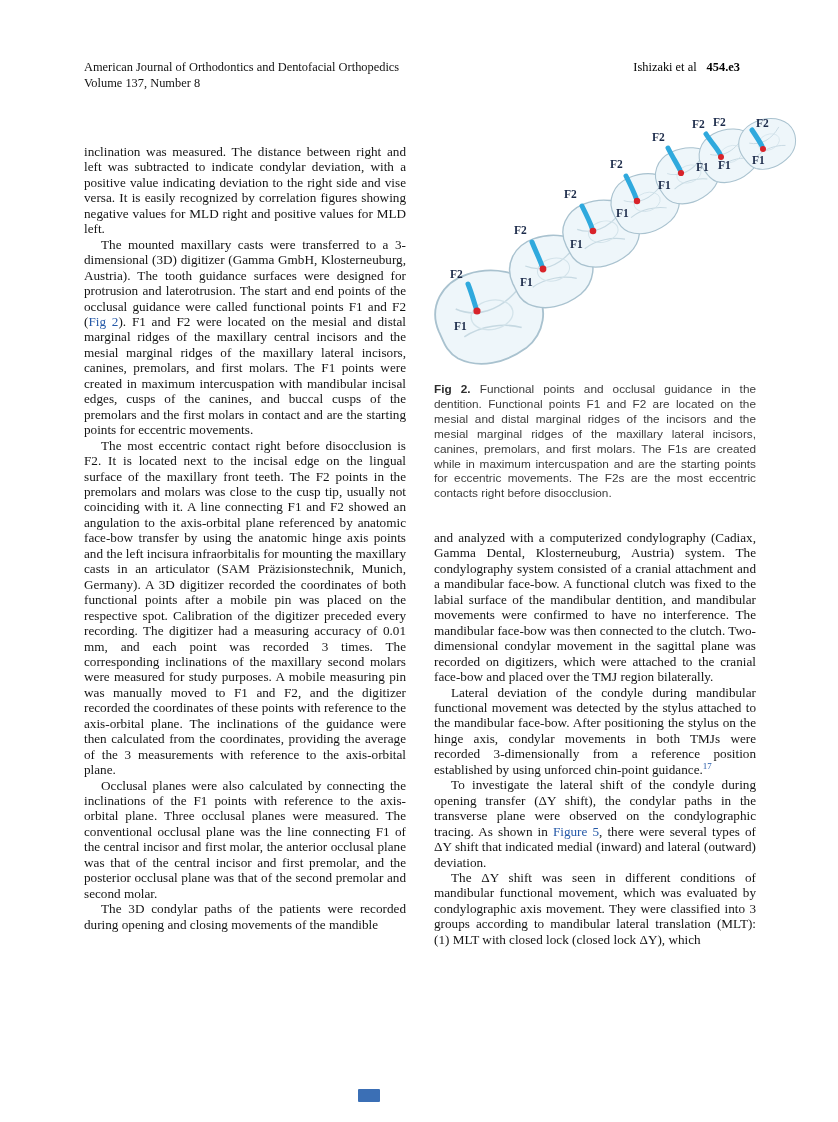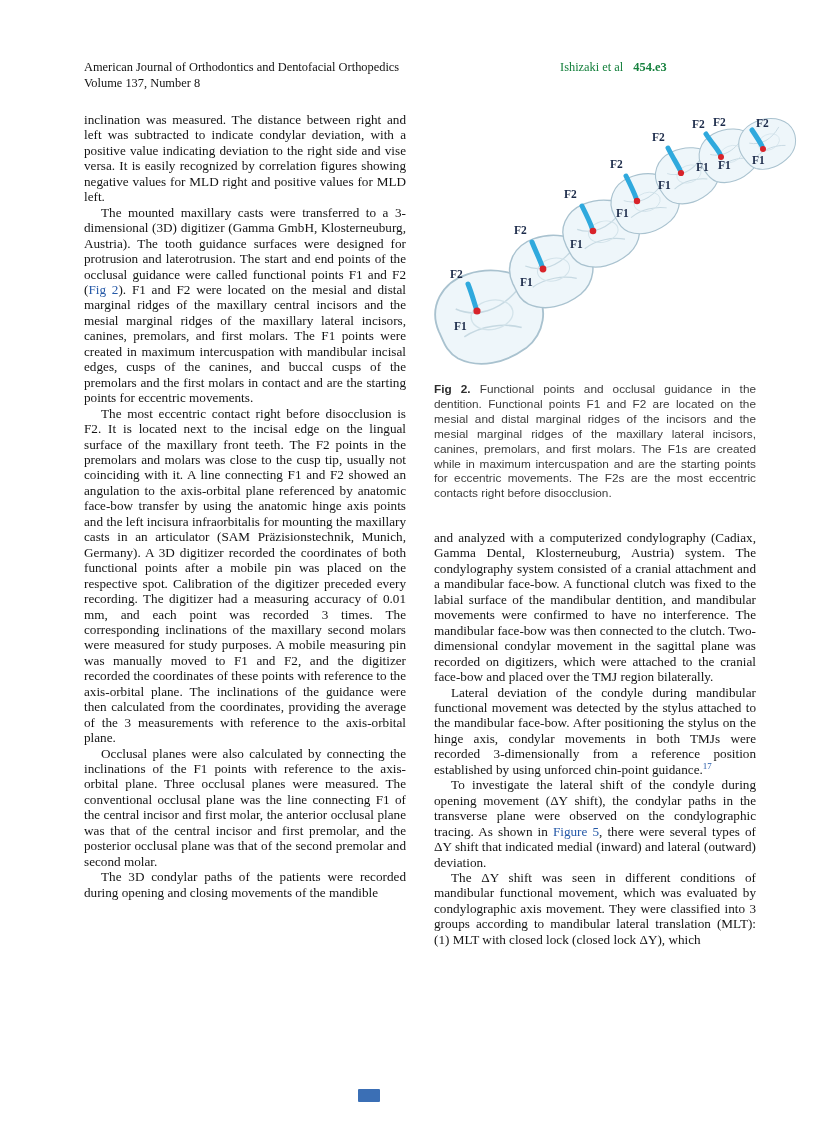--- a/index.html
+++ b/index.html
@@ -2,25 +2,25 @@
 <html lang="en"><head>
 <meta charset="utf-8">
 <style>
   * { margin:0; padding:0; box-sizing:border-box; }
   html,body { background:#ffffff; }
   .page {
     position:relative; width:838px; height:1122px; background:#ffffff;
     font-family:"Liberation Serif", serif; color:#141414; overflow:hidden;
   }
   .header-left { position:absolute; left:84px; top:60px; width:430px; font-size:12.4px; line-height:15.6px; color:#111; }
-  .header-right { position:absolute; left:560px; top:60px; width:196px; font-size:12.4px; color:#15803d; white-space:nowrap; }
+  .header-right { position:absolute; left:544px; top:60px; width:196px; font-size:12.4px; text-align:right; color:#000000; white-space:nowrap; }
   .header-right .pageno { font-weight:bold; margin-left:10px; }
 
   .col { width:322px; }
-  .col-left  { position:absolute; left:84px;  top:112px; }
+  .col-left  { position:absolute; left:84px;  top:144px; }
   .col-right { position:absolute; left:434px; top:530px; }
   .col p { font-size:13.2px; line-height:15.45px; text-align:justify; hyphens:auto; }
   .col p.indent { text-indent:17px; }
   a.fig-link { color:#2458a7; text-decoration:none; }
   sup.ref-link { color:#2458a7; font-size:9px; line-height:0; }
 
   .figure-area { position:absolute; left:434px; top:114px; width:370px; height:262px; }
   .caption { position:absolute; left:434px; top:382px; width:322px;
     font-family:"Liberation Sans", sans-serif; font-size:11.8px; line-height:14.9px;
     color:#3c3c3c; text-align:justify; }
@@ -130,19 +130,19 @@
         <text class="fig-label-text" x="318" y="50">F1</text>
       </g>
     </svg>
   </div>
 
   <div class="caption"><span class="cap-label">Fig 2.</span><span> Functional points and occlusal guidance in the dentition. Functional points F1 and F2 are located on the mesial and distal marginal ridges of the incisors and the mesial marginal ridges of the maxillary lateral incisors, canines, premolars, and first molars. The F1s are created while in maximum intercuspation and are the starting points for eccentric movements. The F2s are the most eccentric contacts right before disocclusion.</span></div>
 
   <div class="col col-right">
       <p class=""><span>and analyzed with a computerized condylography (Cadiax, Gamma Dental, Klosterneuburg, Austria) system. The condylography system consisted of a cranial attachment and a mandibular face-bow. A functional clutch was fixed to the labial surface of the mandibular dentition, and mandibular movements were confirmed to have no interference. The mandibular face-bow was then connected to the clutch. Two-dimensional condylar movement in the sagittal plane was recorded on digitizers, which were attached to the cranial face-bow and placed over the TMJ region bilaterally.</span></p>
       <p class="indent"><span>Lateral deviation of the condyle during mandibular functional movement was detected by the stylus attached to the mandibular face-bow. After positioning the stylus on the hinge axis, condylar movements in both TMJs were recorded 3-dimensionally from a reference position established by using unforced chin-point guidance.</span><sup class="ref-link">17</sup></p>
-      <p class="indent"><span>To investigate the lateral shift of the condyle during opening movement (ΔY shift), the condylar paths in the transverse plane were observed on the condylographic tracing. As shown in </span><a class="fig-link" href="#">Figure 5</a><span>, there were several types of ΔY shift that indicated medial (inward) and lateral (outward) deviation.</span></p>
+      <p class="indent"><span>To investigate the lateral shift of the condyle during opening transfer (ΔY shift), the condylar paths in the transverse plane were observed on the condylographic tracing. As shown in </span><a class="fig-link" href="#">Figure 5</a><span>, there were several types of ΔY shift that indicated medial (inward) and lateral (outward) deviation.</span></p>
       <p class="indent"><span>The ΔY shift was seen in different conditions of mandibular functional movement, which was evaluated by condylographic axis movement. They were classified into 3 groups according to mandibular lateral translation (MLT): (1) MLT with closed lock (closed lock ΔY), which</span></p>
     </div>
 
   <div class="footer-mark"></div>
 
 </div>
 
 </body></html>

